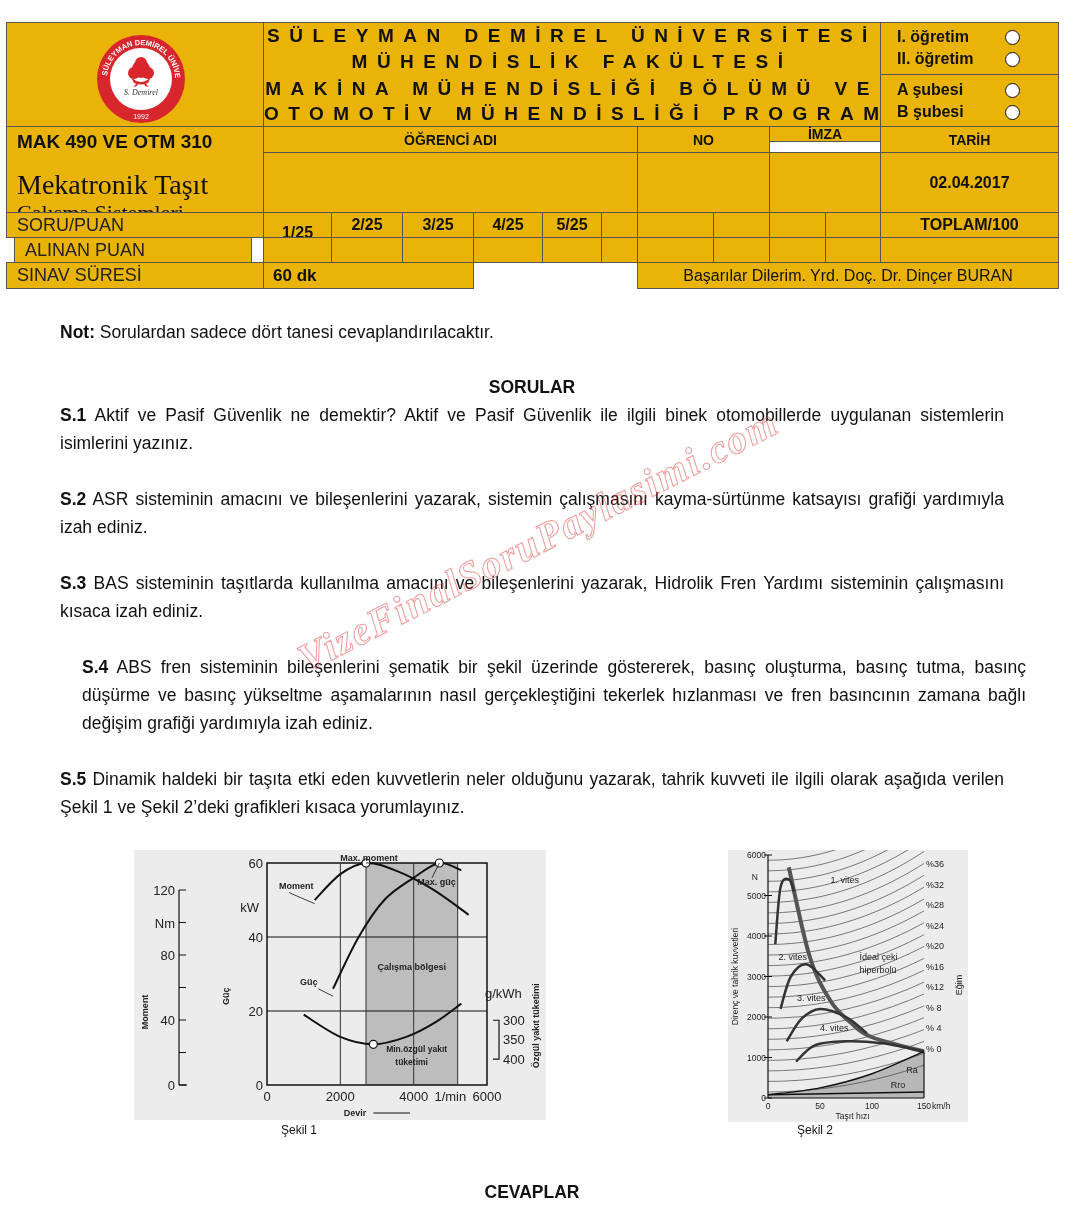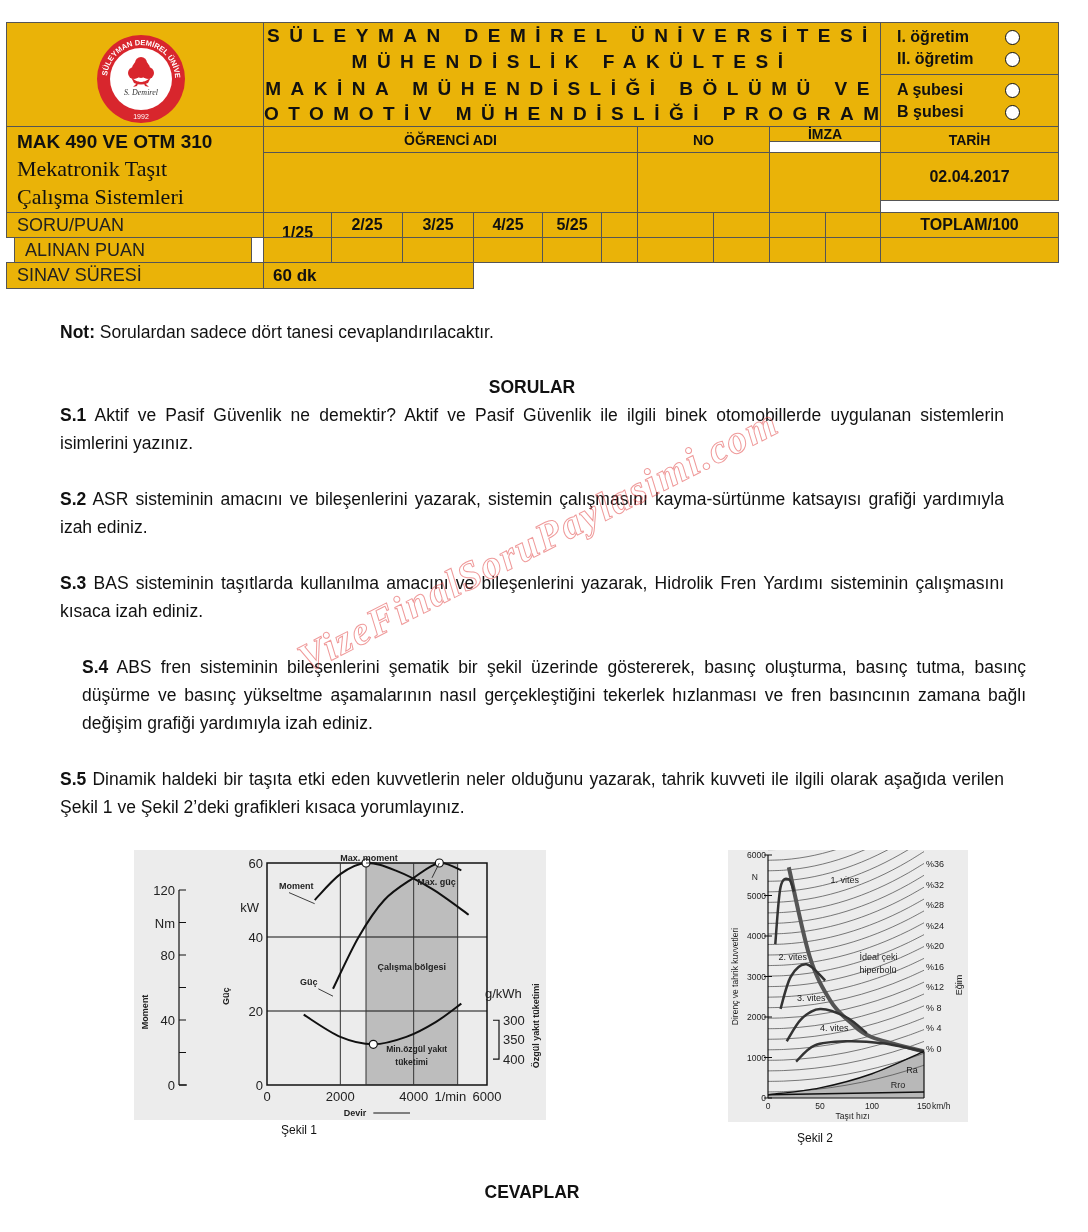--- a/index.html
+++ b/index.html
@@ -71,33 +71,33 @@
   </div>
   <div class="cell" style="left:874px;top:52px;width:179px;height:53px;">
     <span class="opt" style="top:6px;">A şubesi</span>
     <span class="radio" style="left:124px;top:8px;"></span>
     <span class="opt" style="top:28px;">B şubesi</span>
     <span class="radio" style="left:124px;top:30px;"></span>
   </div>
 
   <div class="cell" style="left:0;top:104px;width:258px;height:87px;padding:4px 0 0 10px;">
     <div style="font-family:'Liberation Sans',sans-serif;font-weight:bold;font-size:19px;line-height:22px;">MAK 490 VE OTM 310</div>
-    <div style="font-family:'Liberation Serif',serif;font-size:22px;line-height:28px;margin-top:2px;">Mekatronik Taşıt</div>
+    <div style="font-family:'Liberation Serif',serif;font-size:28px;line-height:28px;margin-top:18px;">Mekatronik Taşıt</div>
     <div style="font-family:'Liberation Serif',serif;font-size:22px;line-height:28px;">Çalışma Sistemleri</div>
   </div>
 
   <div class="cell ctr b" style="left:257px;top:104px;width:375px;height:27px;font-size:14px;">ÖĞRENCİ ADI</div>
   <div class="cell ctr b" style="left:631px;top:104px;width:133px;height:27px;font-size:14px;">NO</div>
   <div class="cell ctr b" style="left:763px;top:104px;width:112px;height:16px;font-size:14px;">İMZA</div>
   <div class="cell ctr b" style="left:874px;top:104px;width:179px;height:27px;font-size:14px;">TARİH</div>
 
   <div class="cell" style="left:257px;top:130px;width:375px;height:61px;"></div>
   <div class="cell" style="left:631px;top:130px;width:133px;height:61px;"></div>
   <div class="cell" style="left:763px;top:130px;width:112px;height:61px;"></div>
-  <div class="cell ctr b" style="left:874px;top:130px;width:179px;height:49px;font-size:16px;">02.04.2017</div>
+  <div class="cell ctr b" style="left:874px;top:130px;width:179px;height:61px;font-size:16px;">02.04.2017</div>
 
   <div class="cell lft lbl-small" style="left:0;top:190px;width:258px;height:26px;">SORU/PUAN</div>
   <div class="cell ctr b" style="left:257px;top:190px;width:69px;height:42px;font-size:16px;">1/25</div>
   <div class="cell ctr b" style="left:325px;top:190px;width:72px;height:26px;font-size:16px;">2/25</div>
   <div class="cell ctr b" style="left:396px;top:190px;width:72px;height:26px;font-size:16px;">3/25</div>
   <div class="cell ctr b" style="left:467px;top:190px;width:70px;height:26px;font-size:16px;">4/25</div>
   <div class="cell ctr b" style="left:536px;top:190px;width:60px;height:26px;font-size:16px;">5/25</div>
   <div class="cell" style="left:595px;top:190px;width:37px;height:26px;"></div>
   <div class="cell" style="left:631px;top:190px;width:77px;height:26px;"></div>
   <div class="cell" style="left:707px;top:190px;width:57px;height:26px;"></div>
@@ -113,20 +113,21 @@
   <div class="cell" style="left:536px;top:215px;width:60px;height:26px;"></div>
   <div class="cell" style="left:595px;top:215px;width:37px;height:26px;"></div>
   <div class="cell" style="left:631px;top:215px;width:77px;height:26px;"></div>
   <div class="cell" style="left:707px;top:215px;width:57px;height:26px;"></div>
   <div class="cell" style="left:763px;top:215px;width:57px;height:26px;"></div>
   <div class="cell" style="left:819px;top:215px;width:56px;height:26px;"></div>
   <div class="cell" style="left:874px;top:215px;width:179px;height:26px;"></div>
 
   <div class="cell lft lbl-small" style="left:0;top:240px;width:258px;height:27px;">SINAV SÜRESİ</div>
   <div class="cell lft b" style="left:257px;top:240px;width:211px;height:27px;font-size:17px;padding-left:9px;">60 dk</div>
+  <div class="cell ctr" style="left:631px;top:240px;width:422px;height:27px;font-size:16px;">Başarılar Dilerim. Yrd. Doç. Dr. Dinçer BURAN</div>
 </div>
 
 <div class="doc" style="top:318px;">
   <span class="qid">Not:</span><span> Sorulardan sadece dört tanesi cevaplandırılacaktır.</span>
 </div>
 
 <div class="doc center qid" style="top:373px;">SORULAR</div>
 
 <div class="doc just" style="top:401px;">
   <span class="qid">S.1</span><span> Aktif ve Pasif Güvenlik ne demektir? Aktif ve Pasif Güvenlik ile ilgili binek otomobillerde uygulanan sistemlerin isimlerini yazınız.</span>
@@ -284,15 +285,15 @@
       <text x="102.4" y="33.349999999999994" font-size="9" font-family="Liberation Sans, sans-serif" fill="#222">1. vites</text>
       <text x="50.4" y="110.30000000000001" font-size="9" font-family="Liberation Sans, sans-serif" fill="#222">2. vites</text>
       <text x="69.12" y="150.8" font-size="9" font-family="Liberation Sans, sans-serif" fill="#222">3. vites</text>
       <text x="92" y="181.175" font-size="9" font-family="Liberation Sans, sans-serif" fill="#222">4. vites</text>
       <text x="131.51999999999998" y="110.30000000000001" font-size="9" font-family="Liberation Sans, sans-serif" fill="#222">İdeal çeki</text>
       <text x="131.51999999999998" y="123.26" font-size="9" font-family="Liberation Sans, sans-serif" fill="#222">hiperbolü</text>
       <text x="178.32" y="222.89" font-size="9" font-family="Liberation Sans, sans-serif" fill="#222">Ra</text>
       <text x="162.72" y="237.875" font-size="9" font-family="Liberation Sans, sans-serif" fill="#222">Rro</text>
     </svg>
 </div>
-<div class="caption" style="left:797px;top:1123px;margin-top:8px;">Şekil 2</div>
+<div class="caption" style="left:797px;top:1123px;">Şekil 2</div>
 
 <div class="doc center qid" style="top:1178px;">CEVAPLAR</div>
 
 </body></html>

